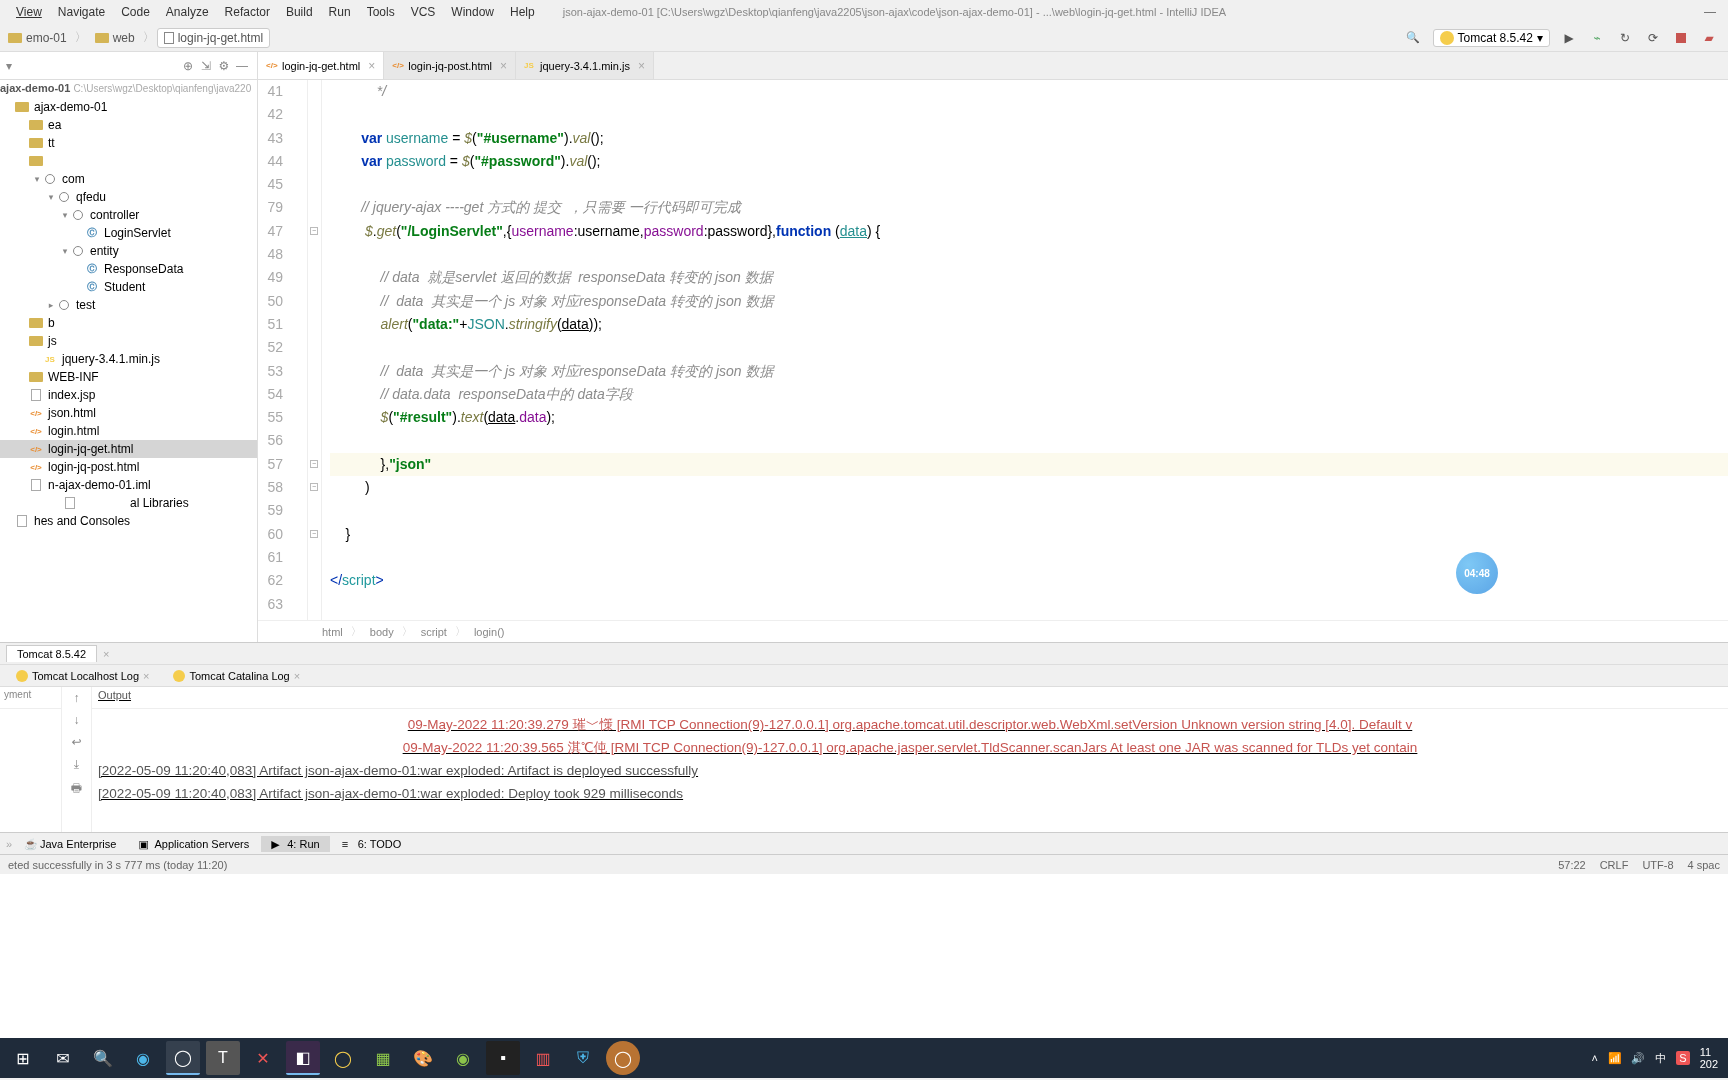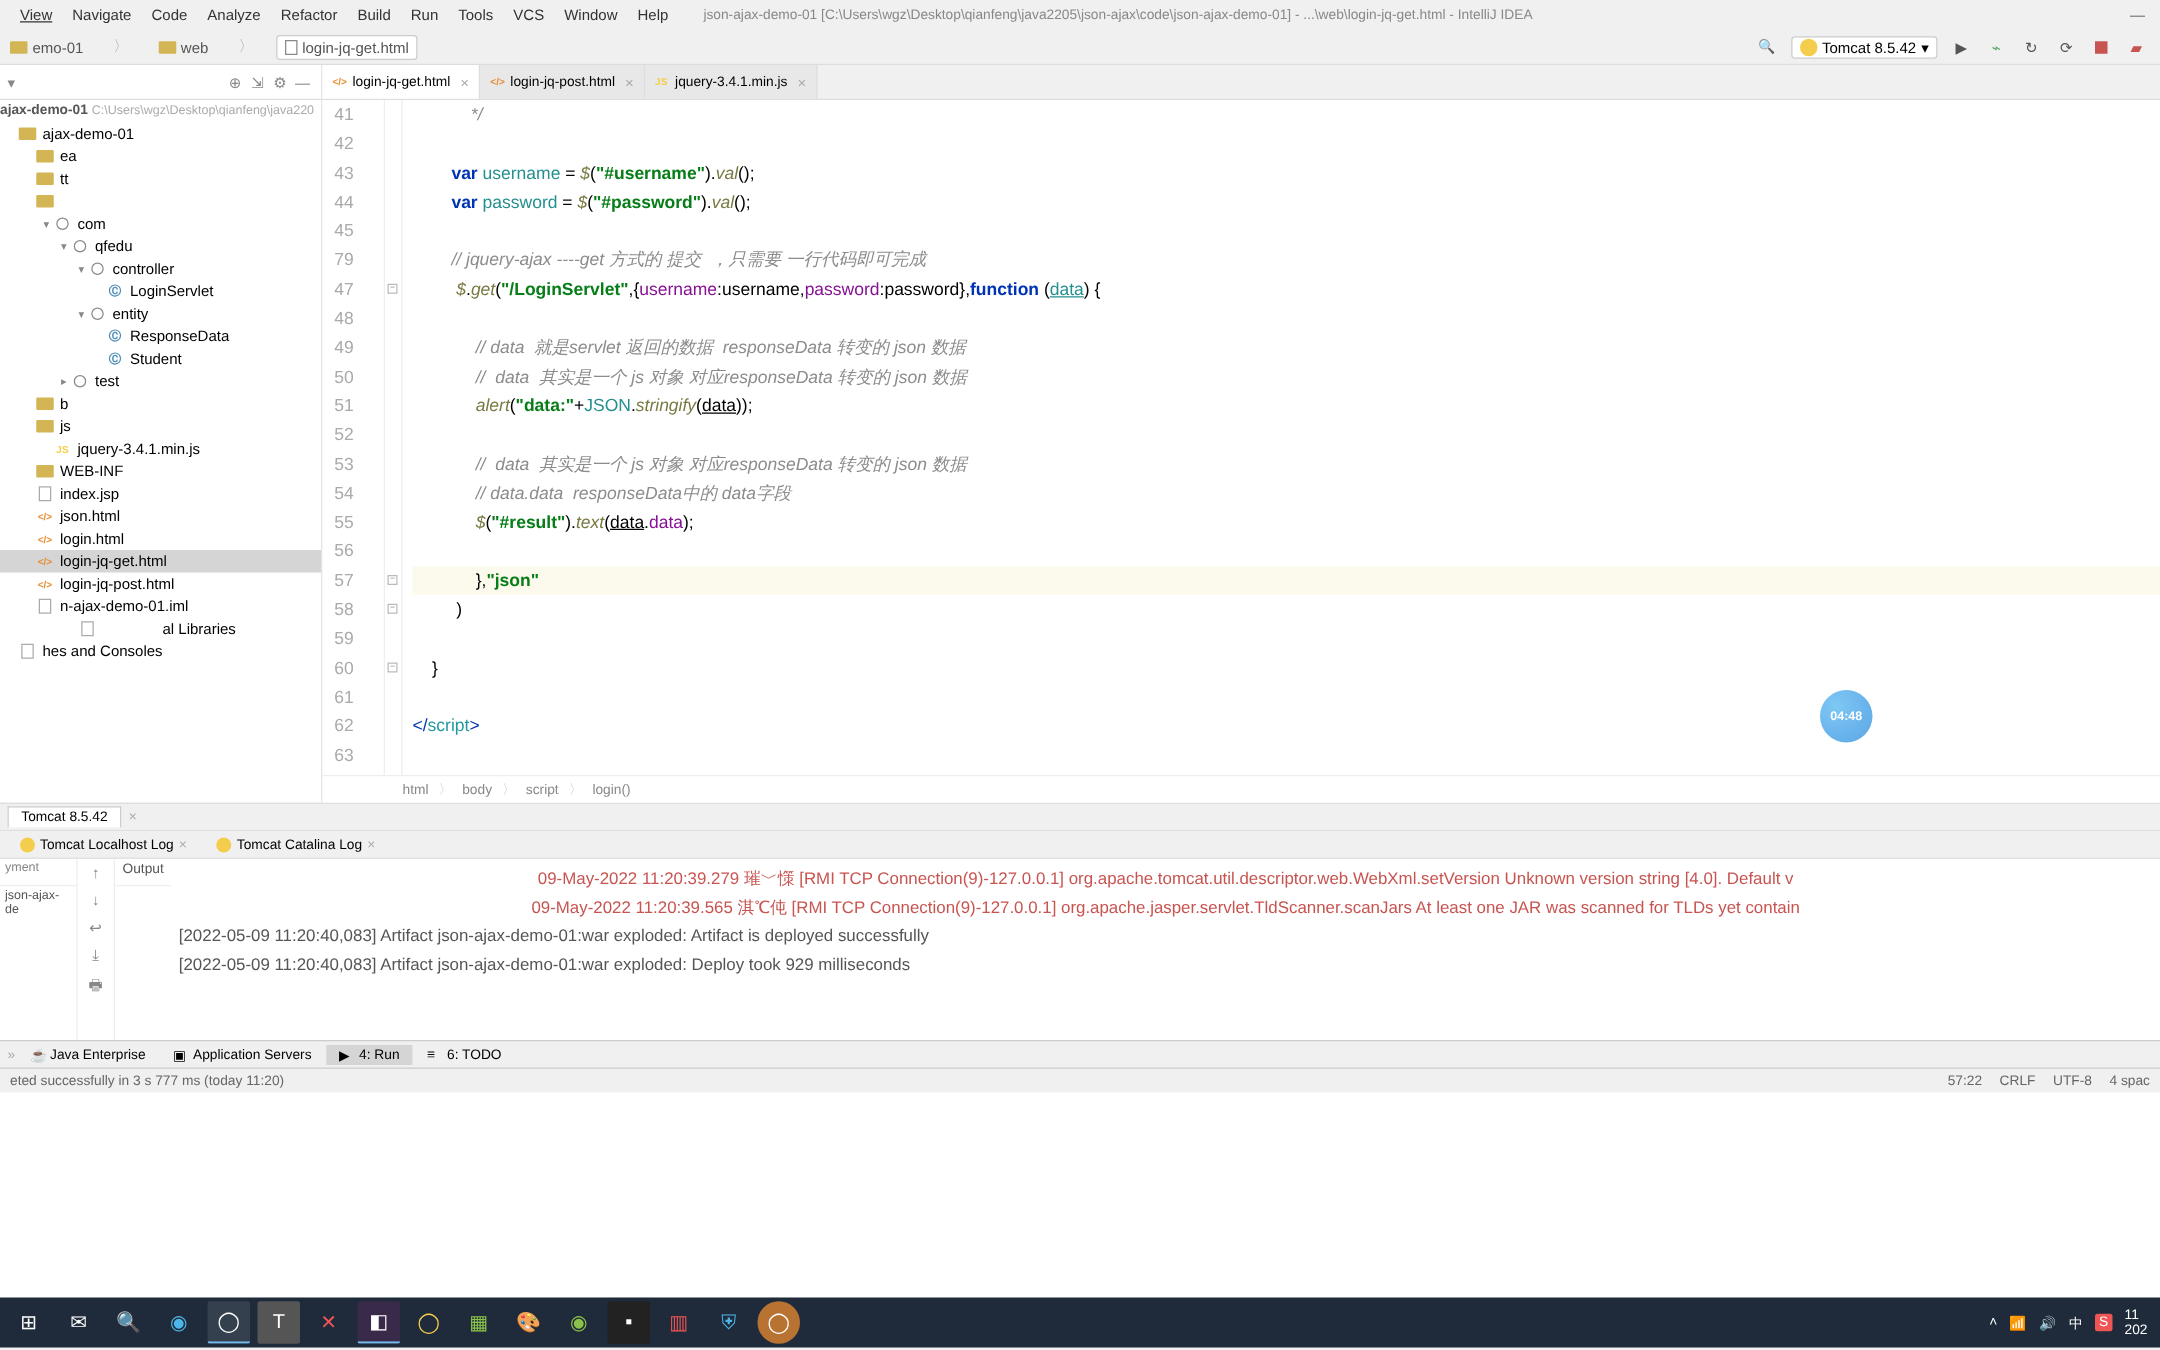--- a/index.html
+++ b/index.html
@@ -4,21 +4,21 @@
 <style>
 * { margin: 0; padding: 0; box-sizing: border-box; font-family: "Segoe UI", Arial, sans-serif; }
 body { background: #f0f0f0; width: 1728px; height: 1080px; overflow: hidden; font-size: 12px; }
 
 .menubar { background: #f0f0f0; display: flex; align-items: center; height: 24px; padding-left: 8px; color: #333; }
 .menubar .menu-item { padding: 2px 8px; cursor: pointer; }
 .menubar .menu-item:first-child { text-decoration: underline; }
 .menubar .title { margin-left: 20px; color: #888; font-size: 11px; flex: 1; }
 .menubar .minwin { margin-left: auto; padding: 0 12px; color: #666; }
 
-.nav-bar { background: #f0f0f0; display: flex; align-items: center; height: 28px; border-bottom: 1px solid #ddd; gap: 16px; }
+.nav-bar { background: #f0f0f0; display: flex; align-items: center; height: 28px; border-bottom: 1px solid #ddd; }
 .nav-bar .crumb { padding: 2px 6px; margin: 0 2px; color: #555; display: flex; align-items: center; gap: 4px; }
 .nav-bar .crumb.active { background: #fff; border: 1px solid #ccc; border-radius: 3px; }
 .nav-bar .crumb .folder-icon { width: 14px; height: 10px; background: #d4b556; border-radius: 1px; display: inline-block; }
 .nav-bar .crumb .file-icon { width: 10px; height: 12px; background: #fff; border: 1px solid #888; display: inline-block; }
 .nav-bar .sep { color: #aaa; }
 .nav-bar .right-actions { margin-left: auto; display: flex; align-items: center; gap: 10px; padding-right: 10px; }
 .nav-bar .right-actions .iconbtn { width: 18px; height: 18px; display: flex; align-items: center; justify-content: center; color: #555; cursor: pointer; }
 .nav-bar .dropdown { display: flex; align-items: center; gap: 4px; padding: 1px 6px; border: 1px solid #ccc; background: #fff; border-radius: 3px; cursor: pointer; }
 .nav-bar .dropdown .tomcat-icon { width: 14px; height: 14px; background: #f5cd4c; border-radius: 50%; display: inline-block; }
 .icon-play { color: #59a869; }
@@ -81,21 +81,21 @@
 .bp-tab .close { color: #aaa; cursor: pointer; }
 .bp-subtab { height: 22px; display: flex; align-items: center; padding-left: 10px; background: #f0f0f0; border-bottom: 1px solid #ddd; font-size: 11px; gap: 12px; }
 .bp-subtab .stab { display: flex; align-items: center; gap: 4px; padding: 2px 6px; }
 .bp-subtab .stab .dot { width: 12px; height: 12px; background: #f5cd4c; border-radius: 50%; }
 .bp-subtab .stab .close { color: #aaa; }
 .bp-inner { flex: 1; display: flex; }
 .bp-side { width: 62px; display: flex; flex-direction: column; border-right: 1px solid #eee; }
 .bp-side .sec1 { height: 22px; border-bottom: 1px solid #eee; font-size: 10px; color: #888; padding: 2px 4px; }
 .bp-side .sec2 { flex: 1; font-size: 10px; color: #555; padding: 2px 4px; }
 .bp-mid { width: 30px; border-right: 1px solid #eee; display: flex; flex-direction: column; align-items: center; padding-top: 4px; gap: 8px; color: #888; }
-.bp-out { flex: 1; display: flex; flex-direction: row; }
+.bp-out { flex: 1; display: flex; flex-direction: column; text-decoration: underline; }
 .bp-out .hdr { height: 22px; border-bottom: 1px solid #eee; font-size: 11px; padding: 2px 6px; color: #555; }
 .bp-out .console { flex: 1; font-family: Consolas, monospace; font-size: 13.5px; color: #555; padding: 4px 6px; white-space: pre; overflow: hidden; }
 .bp-out .console .red { color: #c75450; text-align: center; }
 .bp-out .console .line { height: 23px; line-height: 23px; }
 
 .tool-tabs { height: 22px; background: #f0f0f0; border-top: 1px solid #ccc; display: flex; align-items: center; padding-left: 6px; font-size: 11px; gap: 2px; }
 .tool-tabs .ttab { padding: 2px 10px; display: flex; align-items: center; gap: 4px; cursor: pointer; }
 .tool-tabs .ttab.active { background: #d5d5d5; }
 .tool-tabs .ttab .ti { width: 12px; height: 12px; display: inline-block; }
 
@@ -454,21 +454,20 @@
       </div>
       <div class="stab">
         <span class="dot"></span>
         <span>Tomcat Catalina Log</span>
         <span class="close">×</span>
       </div>
     </div>
   <div class="bp-inner">
     <div class="bp-side">
       <div class="sec1">yment</div>
-      <div class="sec2">json-ajax-de</div>
     </div>
     <div class="bp-mid">
       <span>↑</span>
       <span>↓</span>
       <span>↩</span>
       <span>⤓</span>
       <span>🖶</span>
     </div>
     <div class="bp-out">
       <div class="hdr">Output</div>

